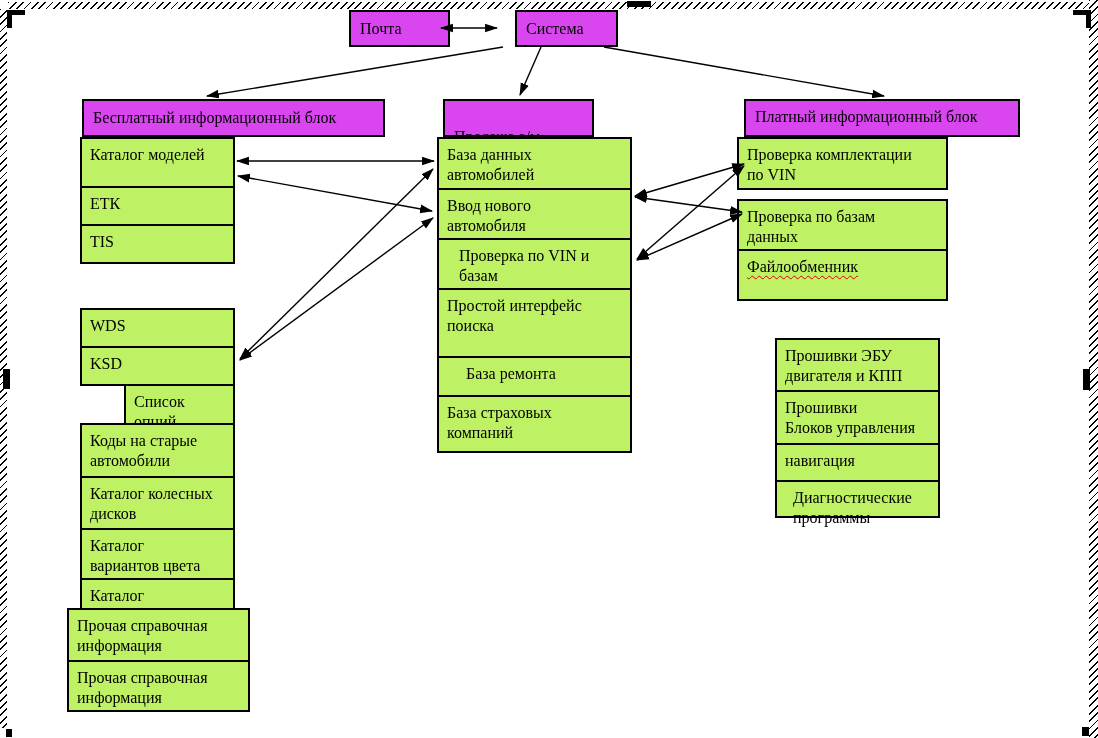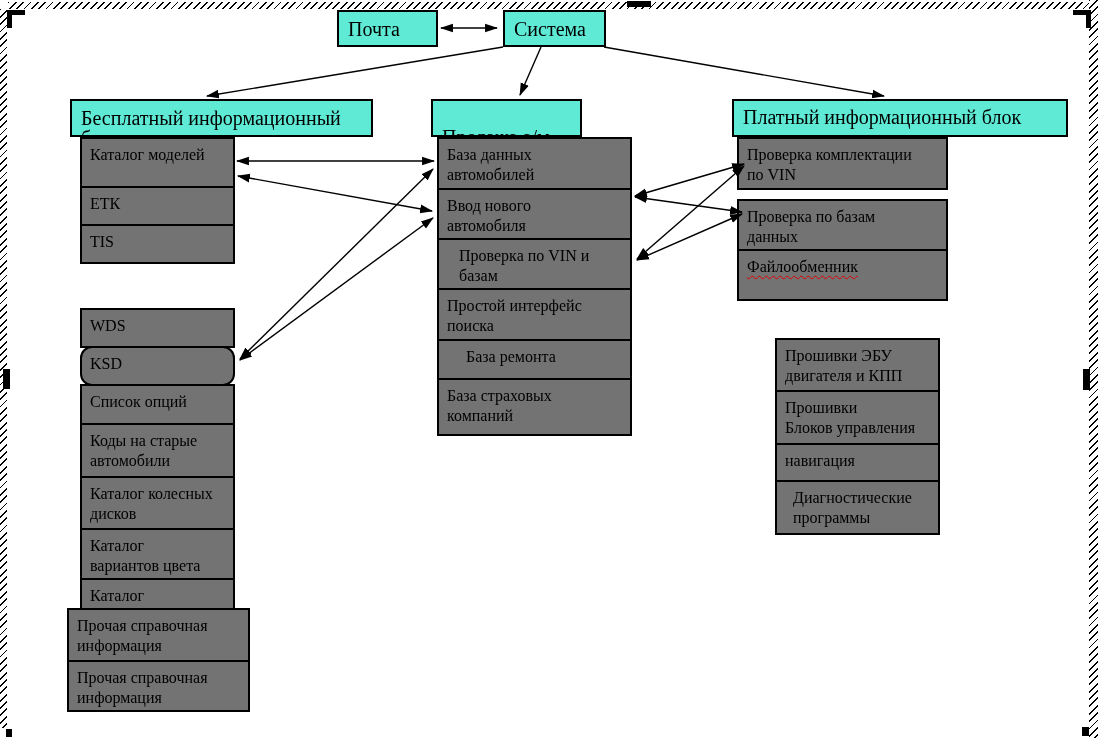--- a/index.html
+++ b/index.html
@@ -8,27 +8,27 @@
     font-family:"Liberation Serif","DejaVu Serif",serif; overflow:hidden;
   }
   
   .hatch {
     position:absolute;
     background:repeating-linear-gradient(135deg,#000 0 1.3px,#fff 1.3px 5.2px);
   }
   .handle { position:absolute; background:#000; }
   
   .box {
-    position:absolute; box-sizing:border-box; background:#5eead4;
-    border:2px solid #000; font-size:20px; line-height:20px;
-    padding:7px 4px 0 9px; white-space:pre-line;
+    position:absolute; box-sizing:border-box; background:#d946ef;
+    border:2px solid #000; font-size:16px; line-height:20px;
+    padding:7px 4px 0 9px; white-space:pre-line;margin-left:12px;
   }
   .col { position:absolute; }
   .cell {
-    position:relative; box-sizing:border-box; background:#737373;
+    position:relative; box-sizing:border-box; background:#bef264;
     border:2px solid #000; font-size:16px; line-height:20px;
     padding:6px 4px 0 8px; white-space:pre-line;
   }
   .col .cell + .cell { margin-top:-2px; }
   .squiggle-green {
     text-decoration:underline; text-decoration-style:wavy;
     text-decoration-color:#007a00; text-decoration-thickness:1px;
     text-underline-offset:3px;
   }
   .squiggle-red {
@@ -57,29 +57,29 @@
   <div class="handle" style="left:6px; top:729px; width:6px; height:8px;"></div>
   <div class="handle" style="left:1082px; top:727px; width:7px; height:9px;"></div>
 
   <div class="box" style="left:337px; top:10px; width:101px; height:37px;">Почта</div>
   <div class="box" style="left:503px; top:10px; width:103px; height:37px;">Система</div>
 
   <div class="box" style="left:70px; top:99px; width:303px; height:38px; ">Бесплатный информационный блок</div>
   <div class="box" style="left:431px; top:99px; width:151px; height:38px; padding-top:6px;">
     <span class="squiggle-green">Продажа</span><span> а/м</span>
   </div>
-  <div class="box" style="left:732px; top:99px; width:336px; height:38px; padding-top:6px;">Платный информационный блок</div>
+  <div class="box" style="left:732px; top:99px; width:276px; height:38px; padding-top:6px;">Платный информационный блок</div>
 
   <div class="col" style="left:80px; top:137px; width:155px;">
     <div class="cell" style="height:51px;">Каталог моделей</div>
     <div class="cell" style="height:40px;">ЕТК</div>
     <div class="cell" style="height:40px;">TIS</div>
     <div class="cell" style="height:40px;margin-top:44px;">WDS</div>
-    <div class="cell" style="height:40px;border-radius:12px;">KSD</div>
-    <div class="cell" style="height:41px;">Список опций</div>
+    <div class="cell" style="height:40px;">KSD</div>
+    <div class="cell" style="height:41px;margin-left:44px;">Список опций</div>
     <div class="cell" style="height:55px;">Коды на старые
 автомобили</div>
     <div class="cell" style="height:54px;">Каталог колесных
 дисков</div>
     <div class="cell" style="height:52px;">Каталог
 вариантов цвета</div>
     <div class="cell" style="height:78px;">Каталог
 вариантов
 отделки</div>
   </div>
@@ -91,42 +91,42 @@
 информация</div>
   </div>
 
   <div class="col" style="left:437px; top:137px; width:195px;">
     <div class="cell" style="height:53px;">База данных
 автомобилей</div>
     <div class="cell" style="height:52px;">Ввод нового
 автомобиля</div>
     <div class="cell" style="height:52px;padding-left:20px;">Проверка по VIN и
 базам</div>
-    <div class="cell" style="height:53px;">Простой интерфейс
+    <div class="cell" style="height:70px;">Простой интерфейс
 поиска</div>
     <div class="cell" style="height:41px;padding-left:27px;">База ремонта</div>
     <div class="cell" style="height:58px;">База страховых
 компаний</div>
   </div>
 
   <div class="col" style="left:737px; top:137px; width:211px;">
     <div class="cell" style="height:53px;">Проверка комплектации
 по VIN</div>
     <div class="cell" style="height:52px;margin-top:9px;">Проверка по базам
 данных</div>
     <div class="cell" style="height:52px;"><span class="squiggle-red">Файлообменник</span></div>
   </div>
 
   <div class="col" style="left:775px; top:338px; width:165px;">
     <div class="cell" style="height:54px;">Прошивки ЭБУ
 двигателя и КПП</div>
     <div class="cell" style="height:55px;">Прошивки
 Блоков управления</div>
     <div class="cell" style="height:39px;">навигация</div>
-    <div class="cell" style="height:55px;padding-left:16px;">Диагностические
+    <div class="cell" style="height:38px;padding-left:16px;">Диагностические
 программы</div>
   </div>
 
   <svg class="connectors" width="1098" height="738" viewBox="0 0 1098 738">
     <defs>
       <marker id="arr" viewBox="0 0 12 10" markerWidth="13" markerHeight="11" refX="11" refY="5" orient="auto-start-reverse" markerUnits="userSpaceOnUse">
         <path d="M0 1 L12 5 L0 9 Z" fill="#000"></path>
       </marker>
     </defs>
     <g stroke="#000" stroke-width="1.4" fill="none">

